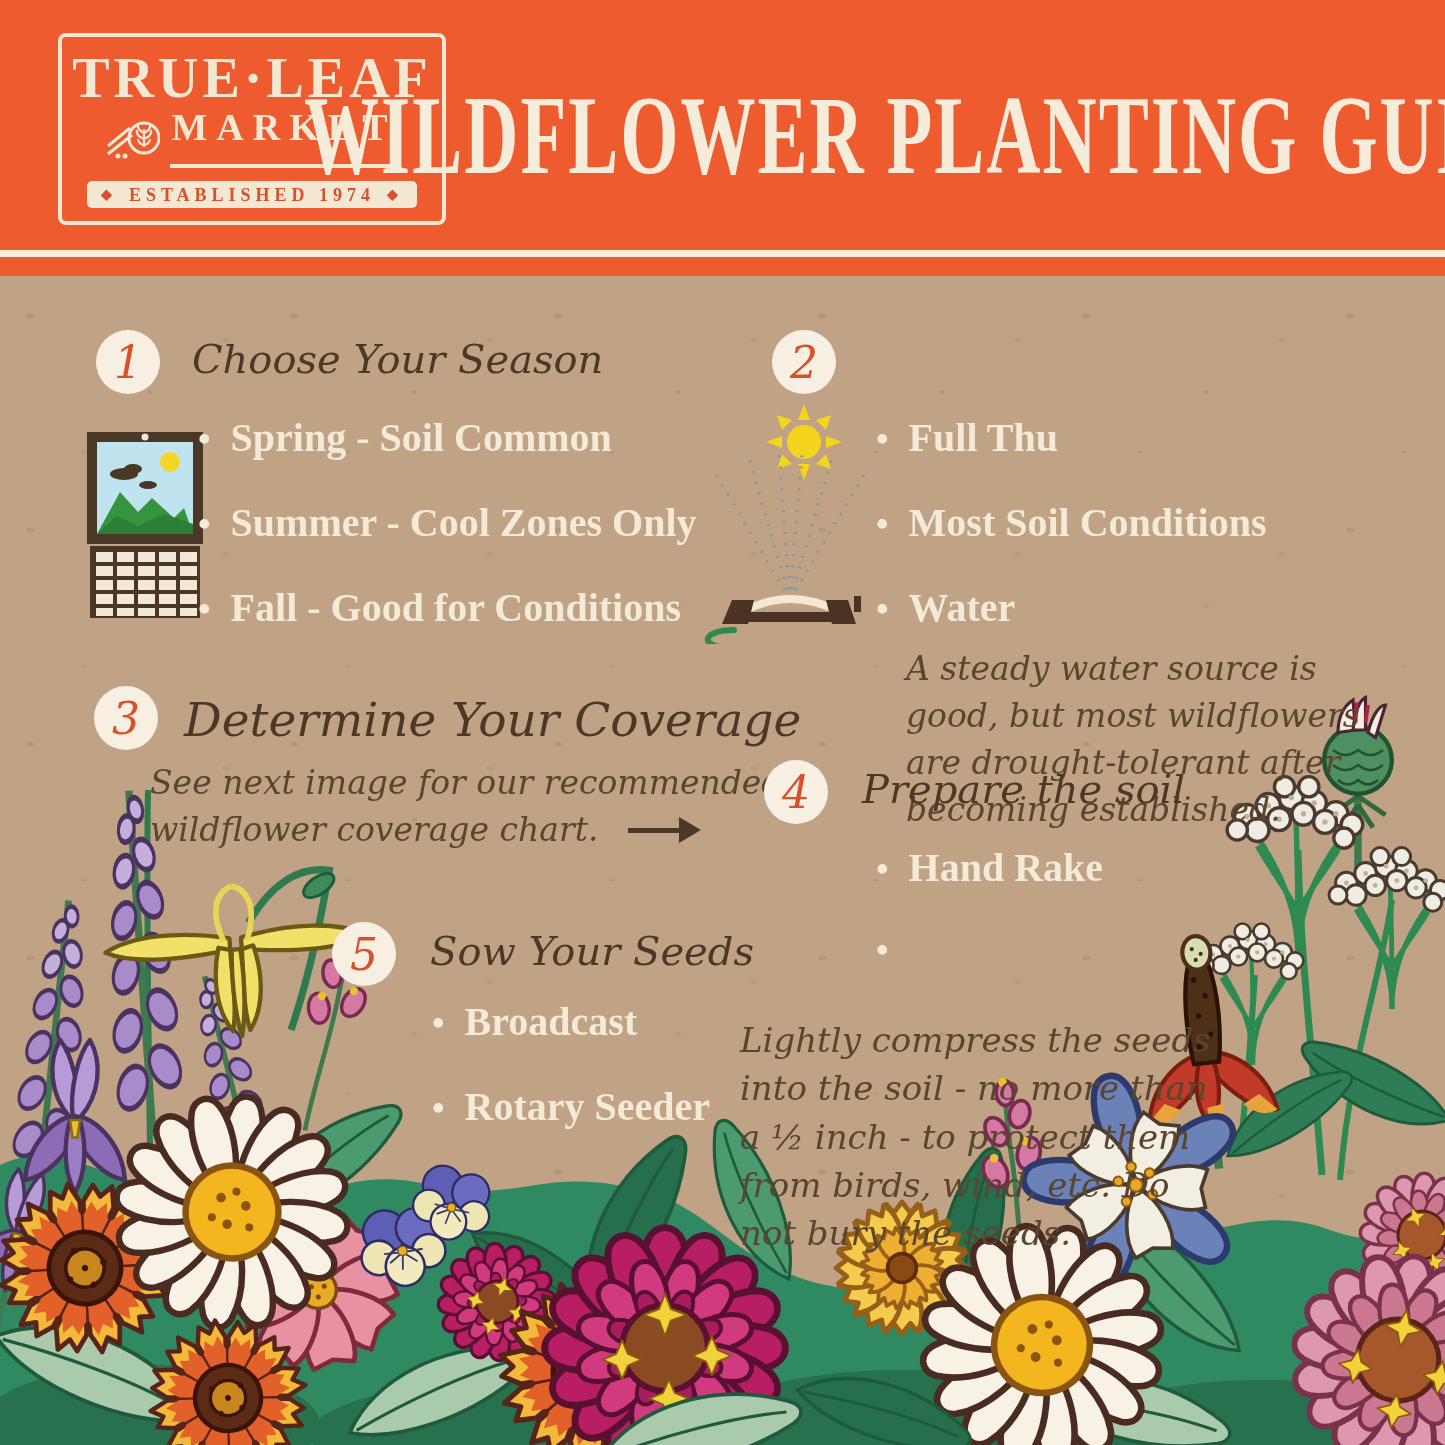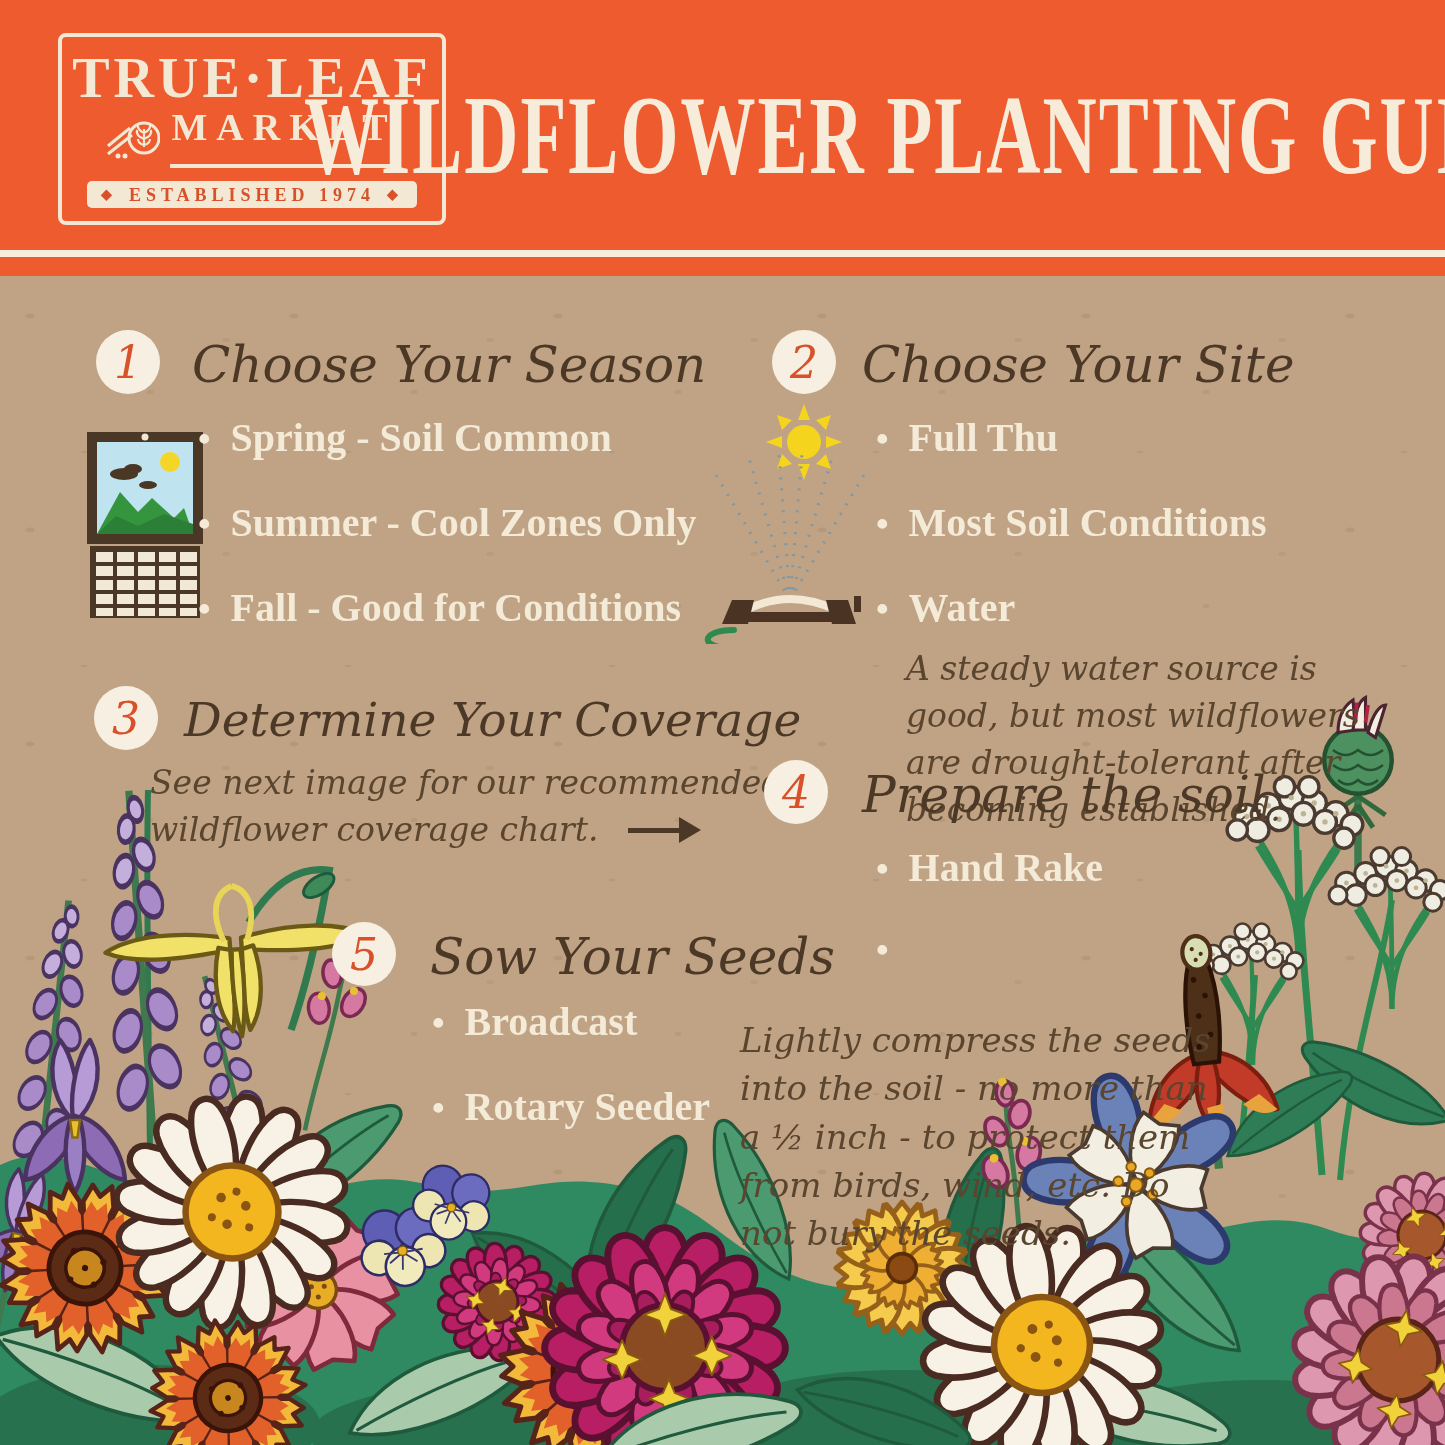--- a/index.html
+++ b/index.html
@@ -29,21 +29,21 @@
     display:flex;align-items:center;gap:12px;line-height:1;}
   .logo-banner .dia{font-size:14px;}
   
   .main-title{left:452px;top:50px;width:975px;height:170px;display:flex;align-items:center;justify-content:center;
     color:#F6ECD9;font-weight:bold;font-size:75px;letter-spacing:2px;white-space:nowrap;
     transform:scaleY(1.5);transform-origin:center;}
   
   .num-circle{width:64px;height:64px;border-radius:50%;background:#F7EFE1;
     display:flex;align-items:center;justify-content:center;
     color:#D8512A;font-family:"DejaVu Serif",serif;font-style:italic;font-size:44px;}
-  .script-h{color:#4C3826;font-family:"DejaVu Serif",serif;font-style:italic;font-size:50px;white-space:nowrap;}
+  .script-h{color:#4C3826;font-family:"DejaVu Serif",serif;font-style:italic;font-size:40px;white-space:nowrap;}
   .bullets{display:flex;flex-direction:column;}
   .bullets .b-item{display:flex;align-items:baseline;gap:20px;height:85px;
     color:#F4EAD8;font-weight:bold;font-size:40px;white-space:nowrap;}
   .bullets .dot{font-size:36px;}
   .note-italic{color:#5A452F;font-family:"DejaVu Serif",serif;font-style:italic;
     font-size:33px;line-height:1.42;}
   .cov-line{white-space:nowrap;text-align:center;}
   .cov-row{display:flex;align-items:center;justify-content:flex-end;gap:30px;}
   .arrow{position:relative;display:inline-block;width:132px;height:5px;background:#4C3826;}
   .arrow::after{content:"";position:absolute;right:-21px;top:-11px;
@@ -601,21 +601,20 @@
         <span class="dot">•</span>
         <span>Summer - Cool Zones Only</span>
       </div>
     <div class="b-item">
         <span class="dot">•</span>
         <span>Fall - Good for Conditions</span>
       </div>
   </div>
 
   <div class="abs num-circle" style="left:772px;top:330px">2</div>
-  <div class="abs script-h" style="left:862px;top:336px">Choose Your Site</div>
   <svg class="abs" style="left:764px;top:402px" width="80" height="80" viewBox="0 0 80 80">
     <g fill="#F5D41E">
       <circle cx="40" cy="40" r="17"></circle>
       <g>
         <polygon points="40,2 34,18 46,18"></polygon>
           <polygon points="40,78 34,62 46,62"></polygon>
         <polygon points="2,40 18,34 18,46"></polygon>
           <polygon points="78,40 62,34 62,46"></polygon>
         <polygon points="13,13 18,28 28,18"></polygon>
           <polygon points="67,13 52,18 62,28"></polygon>

